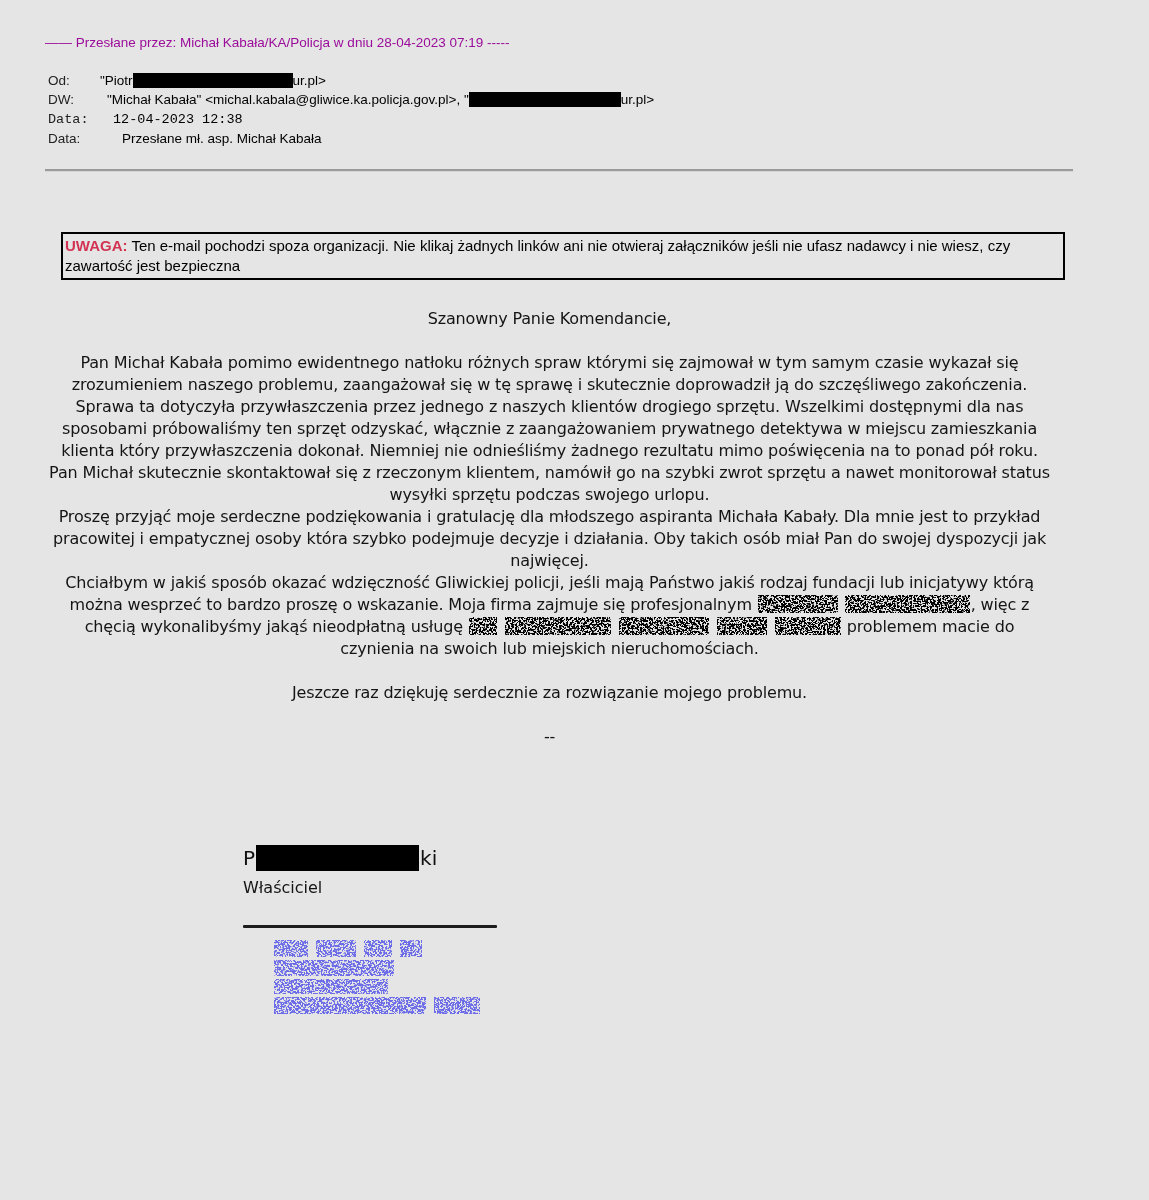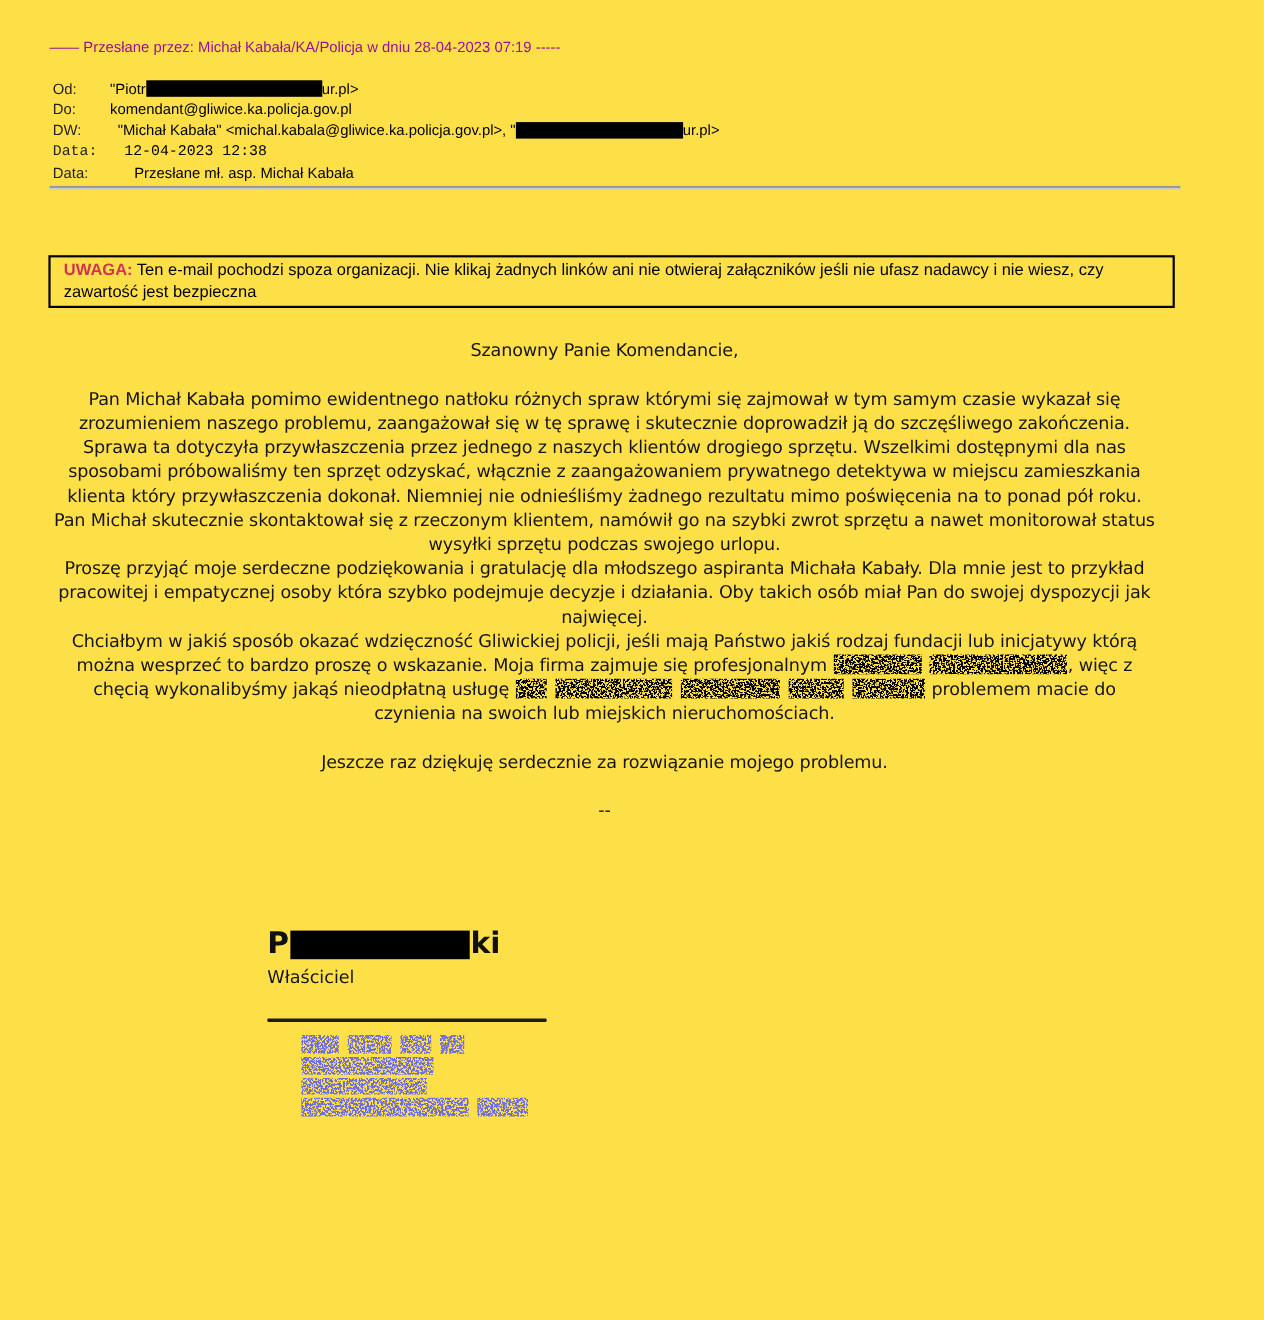--- a/index.html
+++ b/index.html
@@ -1,16 +1,16 @@
 <!DOCTYPE html>
 <html><head>
 <meta charset="utf-8">
 <style>
   html,body{margin:0;padding:0;background:#ffffff;}
-  .page{position:relative;width:1149px;height:1200px;background:#fde047;overflow:hidden;
+  .page{position:relative;width:1149px;height:1200px;background:#e5e5e5;overflow:hidden;
         font-family:"DejaVu Sans",sans-serif;color:#111;}
 
   
   .fwd{position:absolute;left:45px;top:35px;
        font:13.5px "Liberation Sans",sans-serif;color:#9b0d9b;white-space:nowrap;}
 
   
   .hdr{position:absolute;left:48px;top:71px;font:13.5px "Liberation Sans",sans-serif;color:#000;}
   .hrow{display:flex;align-items:center;line-height:19px;}
   .hlab{width:52px;flex:0 0 52px;color:#222;}
@@ -20,59 +20,55 @@
   .hrow.date .hval{padding-left:13px;}
   .hrow.subject .hval{padding-left:22px;}
   .hbar{display:inline-block;background:#000;height:15px;vertical-align:-3px;}
   .hbar.from{width:160px;}
   .hbar.cc{width:152px;}
 
   .rule{position:absolute;left:45px;top:169px;width:1028px;height:2px;
         background:#9a9a9a;border-bottom:1px solid #d6d6d6;}
 
   
-  .warn{position:absolute;left:44px;top:232px;width:996px;border:2px solid #000;
-        padding:2px 12px;font:15px "Liberation Sans",sans-serif;line-height:20px;color:#000;}
+  .warn{position:absolute;left:61px;top:232px;width:996px;border:2px solid #000;
+        padding:2px 2px;font:15px "Liberation Sans",sans-serif;line-height:20px;color:#000;}
   .warn .warn-prefix{color:#d23352;font-weight:bold;}
 
   
   .body{position:absolute;left:47px;top:308px;width:1005px;
         font-size:16px;line-height:22px;letter-spacing:-0.15px;color:#141414;}
   .para{margin:0;text-align:center;}
   .para.gap{margin-bottom:22px;}
 
   
   .scrib-group{white-space:nowrap;}
   .scrib{vertical-align:-3px;margin:0 1px;}
   .scrib + .scrib{margin-left:7px;}
 
   
   .sig{position:absolute;left:243px;top:845px;}
-  .sig-name{font-weight:bold;font-size:27px;line-height:26px;color:#101010;white-space:nowrap;}
+  .sig-name{font-weight:normal;font-size:20px;line-height:26px;color:#101010;white-space:nowrap;}
   .sig-name .nbar{display:inline-block;width:163px;height:26px;background:#000;vertical-align:-6px;margin:0 1px;}
   .sig-title{font-size:16px;line-height:19px;margin-top:7px;color:#141414;}
   .sig-rule{margin-top:28px;width:254px;height:3px;background:#1c1c1c;border-radius:1px;}
   .contact{margin-top:12px;margin-left:30px;}
   .contact .cline{margin-bottom:3px;line-height:0;}
 </style>
 </head>
 <body>
 
 <div class="page">
 
   <div class="fwd">—— Przesłane przez: Michał Kabała/KA/Policja w dniu 28-04-2023 07:19 -----</div>
 
   <div class="hdr">
     <div class="hrow from">
       <span class="hlab">Od:</span>
       <span class="hval"><span>"Piotr</span><span class="hbar from"></span><span>ur.pl&gt;</span></span>
-    </div>
-    <div class="hrow to">
-      <span class="hlab">Do:</span>
-      <span class="hval">komendant@gliwice.ka.policja.gov.pl</span>
     </div>
     <div class="hrow cc">
       <span class="hlab">DW:</span>
       <span class="hval"><span>"Michał Kabała" &lt;michal.kabala@gliwice.ka.policja.gov.pl&gt;, "</span><span class="hbar cc"></span><span>ur.pl&gt;</span></span>
     </div>
     <div class="hrow date">
       <span class="hlab">Data:</span>
       <span class="hval">12-04-2023 12:38</span>
     </div>
     <div class="hrow subject">

